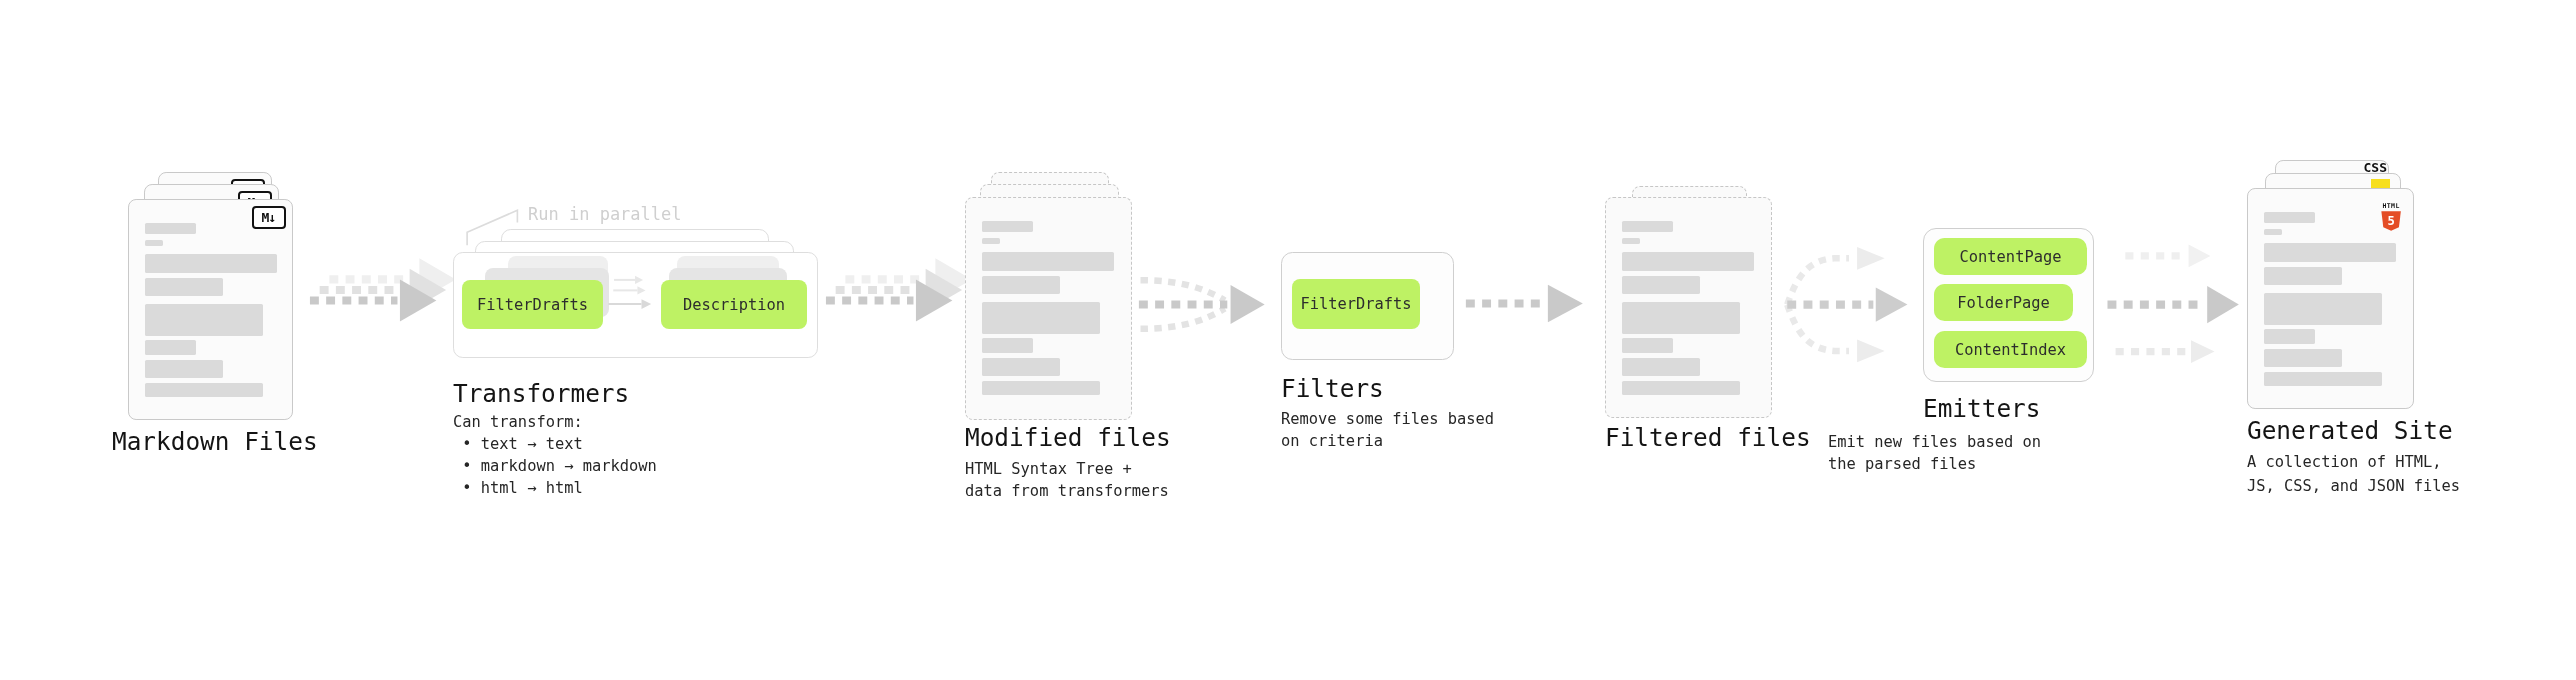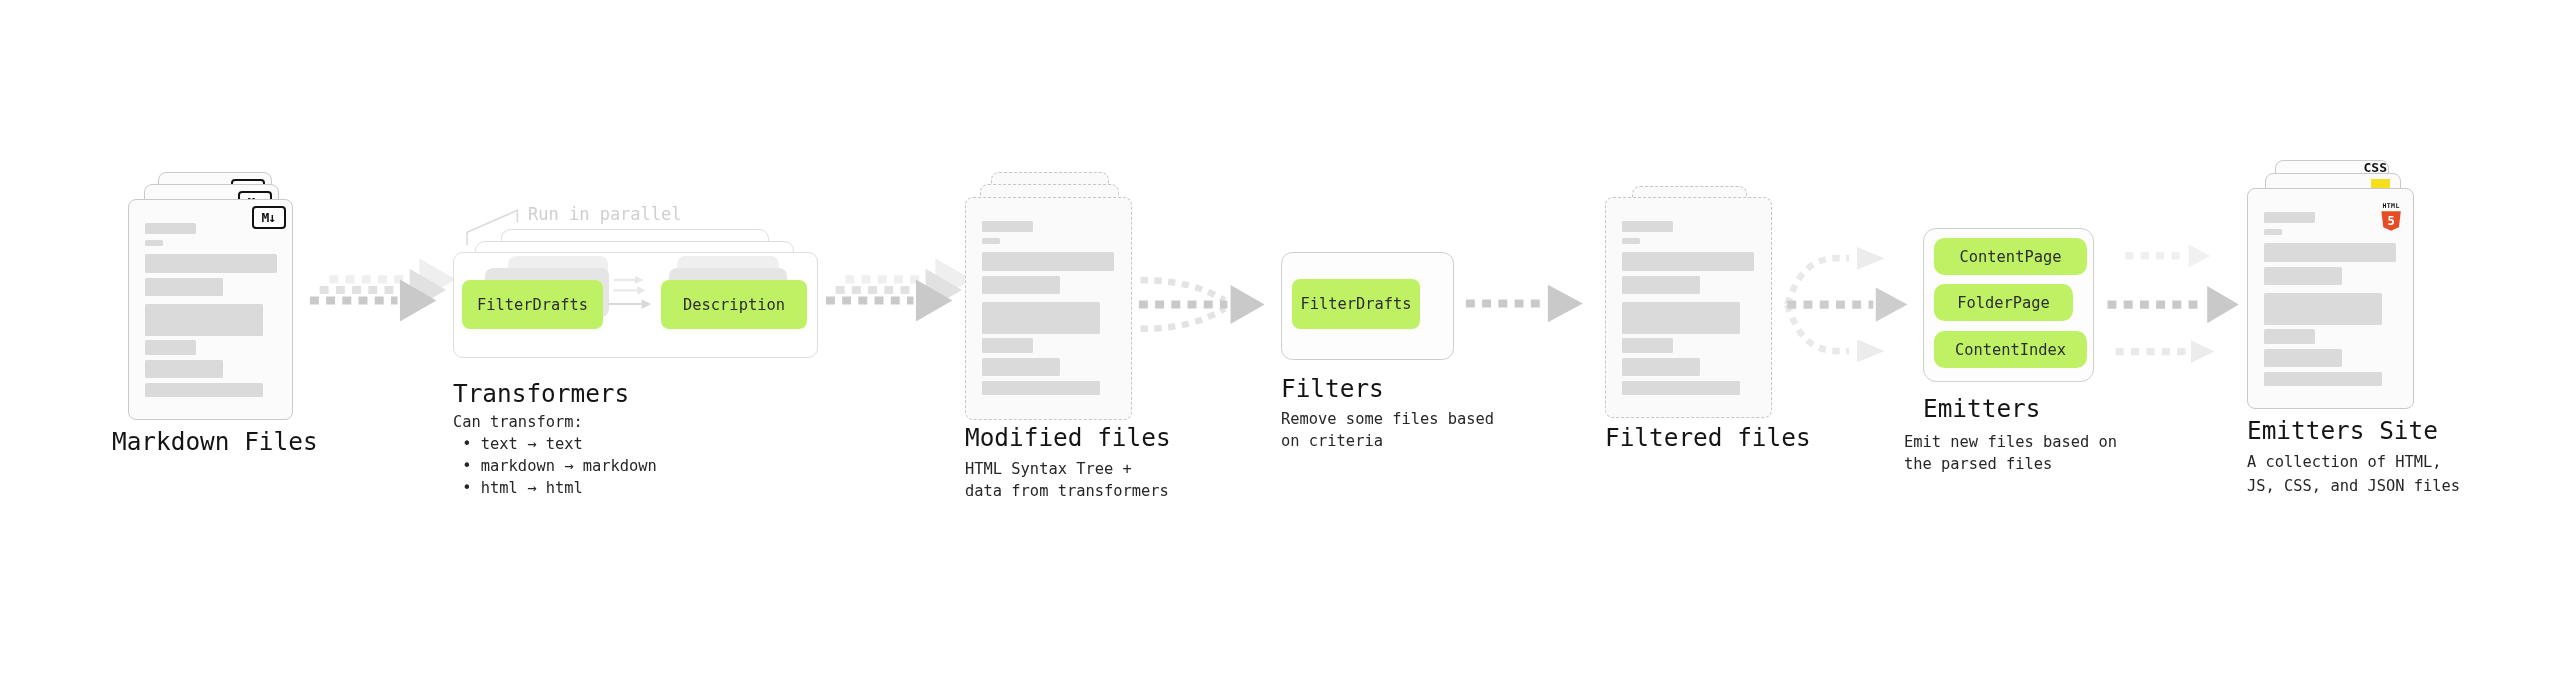--- a/index.html
+++ b/index.html
@@ -205,21 +205,21 @@
     <line x1="4" y1="77" x2="110" y2="77" stroke="#cdcdcd" stroke-width="10" stroke-dasharray="11 9"></line>
     <polygon points="113,56 113,98 152,77" fill="#cdcdcd"></polygon>
   </svg>
 
   <div>
     <div class="panel" style="left:1923px;top:228px;width:171px;height:154px;"></div>
     <div class="pill" style="left:1934px;top:238px;width:153px;height:37px;border-radius:10.6px;">ContentPage</div>
     <div class="pill" style="left:1934px;top:284px;width:139px;height:37px;border-radius:10.6px;">FolderPage</div>
     <div class="pill" style="left:1934px;top:331px;width:153px;height:37px;border-radius:10.6px;">ContentIndex</div>
     <div class="title" style="left:1923px;top:394px;">Emitters</div>
-    <div class="desc" style="left:1904px;top:431px;">Emit new files based on
+    <div class="desc" style="left:1828px;top:431px;">Emit new files based on
 the parsed files</div>
   </div>
 
   <svg style="left:2101px;top:242px;" width="150" height="126" viewBox="0 0 185 155">
     <line x1="30" y1="17" x2="105" y2="17" stroke="#efefef" stroke-width="9" stroke-dasharray="10 9"></line>
     <polygon points="108,3 108,31 135,17" fill="#f1f1f1"></polygon>
     <line x1="18" y1="135" x2="108" y2="135" stroke="#e9e9e9" stroke-width="9" stroke-dasharray="10 9"></line>
     <polygon points="111,121 111,149 140,135" fill="#ececec"></polygon>
     <line x1="8" y1="77" x2="128" y2="77" stroke="#c9c9c9" stroke-width="10" stroke-dasharray="11 9"></line>
     <polygon points="131,54 131,100 170,77" fill="#c9c9c9"></polygon>
@@ -244,19 +244,19 @@
         <div class="bar b1"></div>
           <div class="bar b2"></div>
           <div class="bar b3"></div>
           <div class="bar b4"></div>
         <div class="bar b5"></div>
           <div class="bar b6"></div>
           <div class="bar b7"></div>
           <div class="bar b8"></div>
       </div>
     </div>
-    <div class="title" style="left:2247px;top:416px;">Emitters Site</div>
+    <div class="title" style="left:2247px;top:416px;">Generated Site</div>
     <div class="desc" style="left:2247px;top:451px;line-height:23.6px;">A collection of HTML,
 JS, CSS, and JSON files</div>
   </div>
 
 </div>
 
 
 </body></html>

